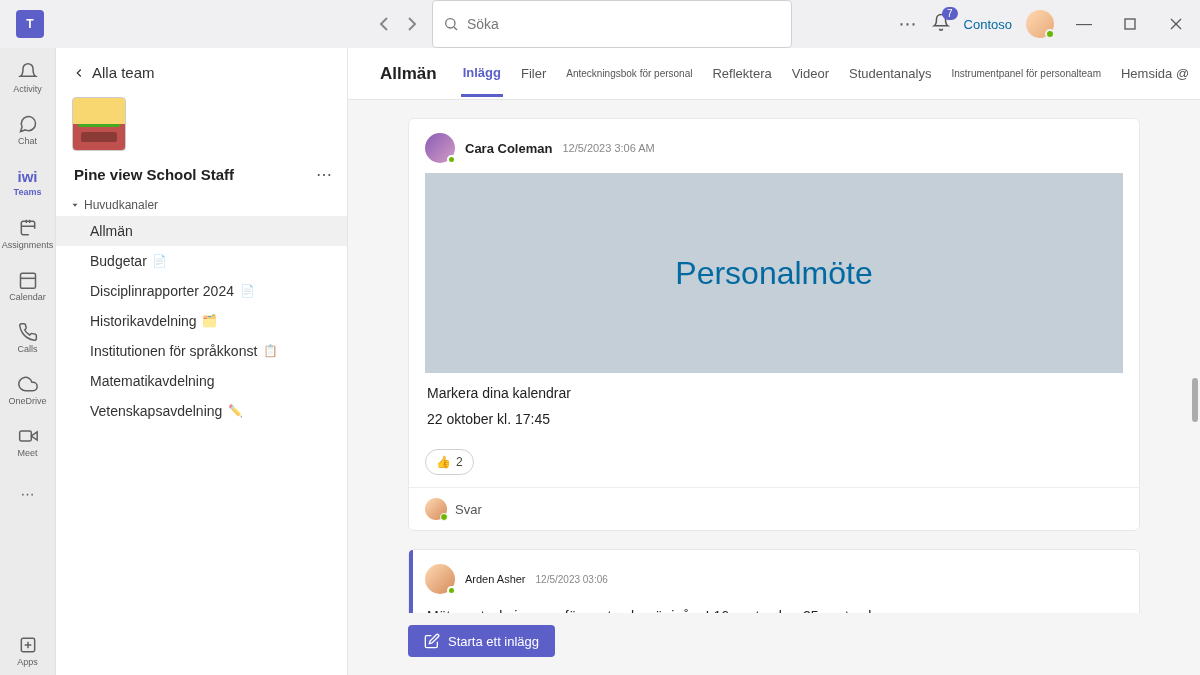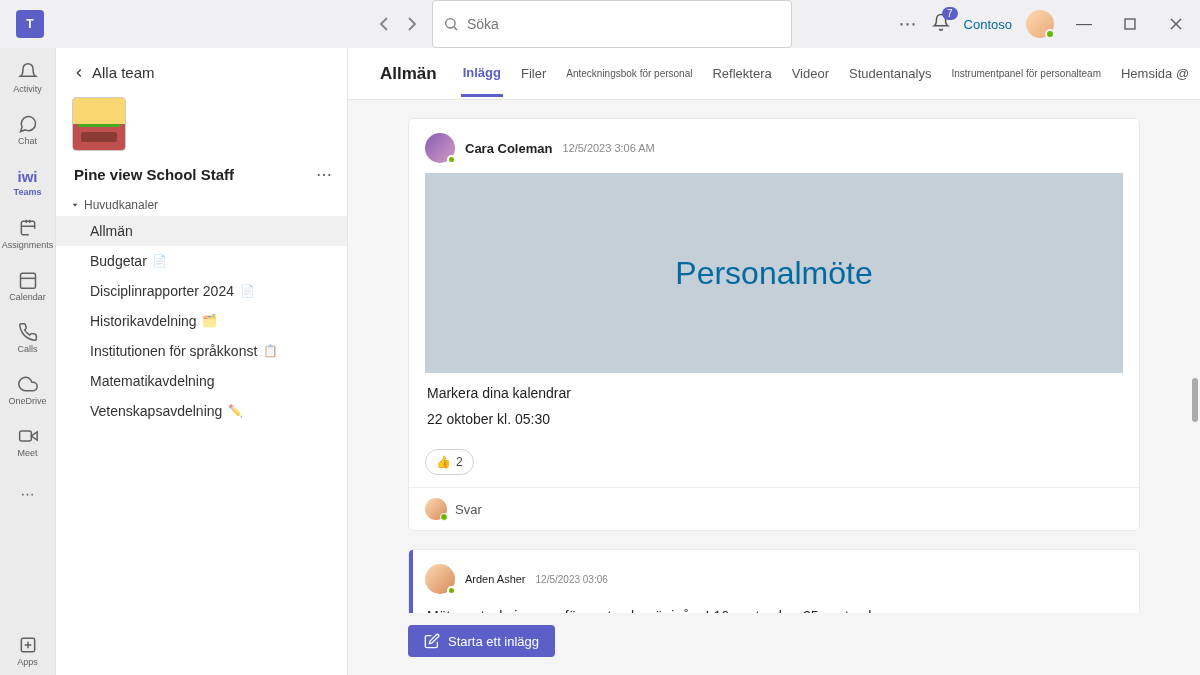--- a/index.html
+++ b/index.html
@@ -270,21 +270,21 @@
               <div class="pres"></div>
             </div>
           <span class="author">Cara Coleman</span>
           <span class="ts">12/5/2023 3:06 AM</span>
         </div>
         <div class="attach-banner">
           <span>Personalmöte</span>
         </div>
         <div class="post-body">
           <p>Markera dina kalendrar</p>
-          <p>22 oktober kl. 05:30</p>
+          <p>22 oktober kl. 17:45</p>
         </div>
         <div class="reactions">
           <div class="reaction-pill">
             <span>👍</span>
             <span>2</span>
           </div>
         </div>
         <div class="reply-row">
           <div class="av-tiny">
               <div class="pres"></div>

